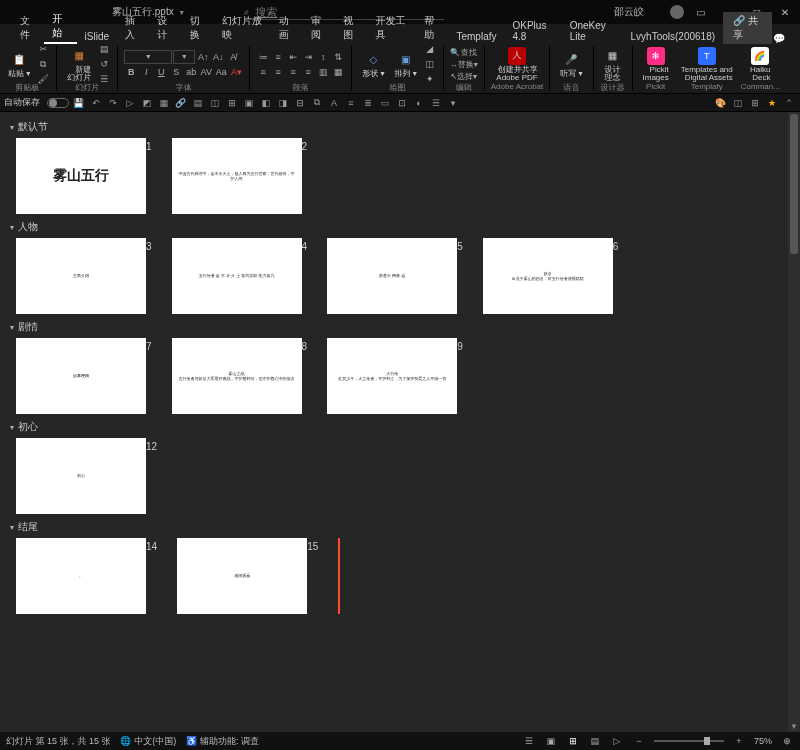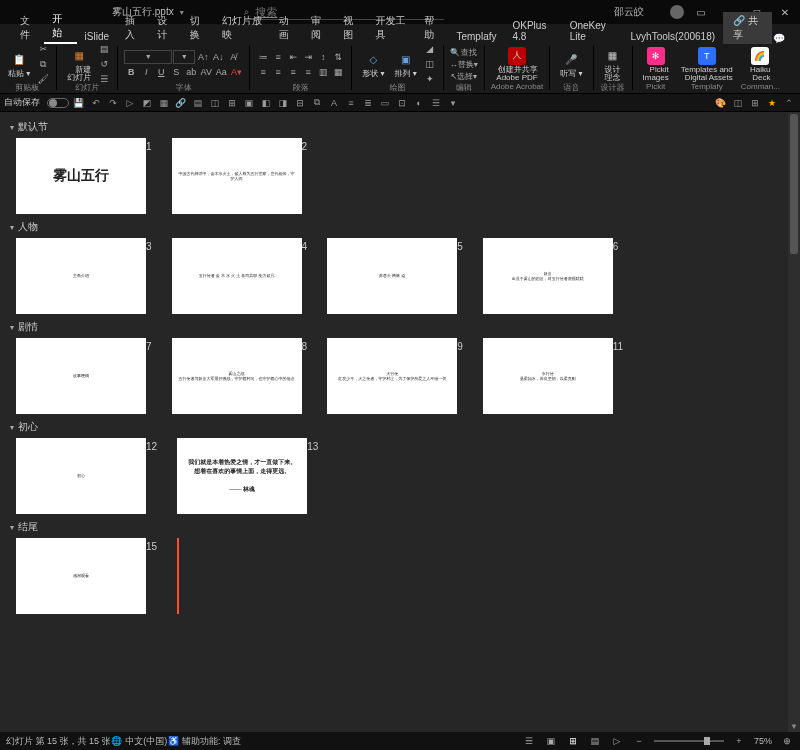--- a/index.html
+++ b/index.html
@@ -153,21 +153,21 @@
   width:12px; background:#2e2e2e;
 }
 .scrollbar .thumb { position:absolute; left:2px; right:2px; top:2px; height:140px; background:#555; border-radius:2px; }
 .scrollbar .arr { position:absolute; left:0; right:0; height:12px; display:flex; align-items:center; justify-content:center; color:#888; font-size:8px; }
 .status {
   position:absolute; left:0; right:0; bottom:0;
   height: 18px;
   background: #111;
   display:flex; align-items:center;
   padding: 3px 6px;
-  gap: 1px;
+  gap: 10px;
   font-size: 9px; color:#bbb;
 }
 .status .right { margin-left:auto; display:flex; align-items:center; gap:8px; }
 .viewbtn { width:14px; height:14px; display:inline-flex; align-items:center; justify-content:center; color:#aaa; }
 .zoomtrack { width:70px; height:2px; background:#555; position:relative; }
 .zoomtrack .knob { position:absolute; top:-3px; left:50px; width:6px; height:8px; background:#aaa; }
 </style>
 </head>
 <body>
 
@@ -502,58 +502,48 @@
           </div>
           <div class="snum">8</div>
         </div>
         <div class="slidewrap">
           <div class="slide">
             <div class="txt" style="white-space: pre-line;">火行使
 红发少年，火之使者，守护村庄，为了保护所爱之人不惜一切</div>
           </div>
           <div class="snum">9</div>
         </div>
-        <div class="slidewrap">
-          <div class="slide">
-            <div class="txt" style="white-space: pre-line;">水行使
-温柔如水，善良坚韧，以柔克刚</div>
-          </div>
-          <div class="snum">11</div>
-        </div>
       </div>
     </div>
     <div class="section">
       <div class="sechead">
         <span class="tri">▾</span>
         <span>初心</span>
       </div>
       <div class="slides">
         <div class="slidewrap">
           <div class="slide">
             <div class="txt" style="white-space: pre-line;">初心</div>
           </div>
           <div class="snum">12</div>
         </div>
-        <div class="slidewrap">
-          <div class="slide">
-            <div class="txt med" style="white-space: pre-line;">我们就是本着热爱之情，才一直做下来。
-想着在喜欢的事情上面，走得更远。
-
-—— 林魂</div>
-          </div>
-          <div class="snum">13</div>
-        </div>
       </div>
     </div>
     <div class="section">
       <div class="sechead">
         <span class="tri">▾</span>
         <span>结尾</span>
       </div>
       <div class="slides">
+        <div class="slidewrap">
+          <div class="slide">
+            <div class="txt" style="white-space: pre-line;">。</div>
+          </div>
+          <div class="snum">14</div>
+        </div>
         <div class="slidewrap">
           <div class="slide">
             <div class="txt" style="white-space: pre-line;">感谢观看</div>
           </div>
           <div class="snum">15</div>
         </div>
         <div class="insline"></div>
       </div>
     </div>
   </div>

